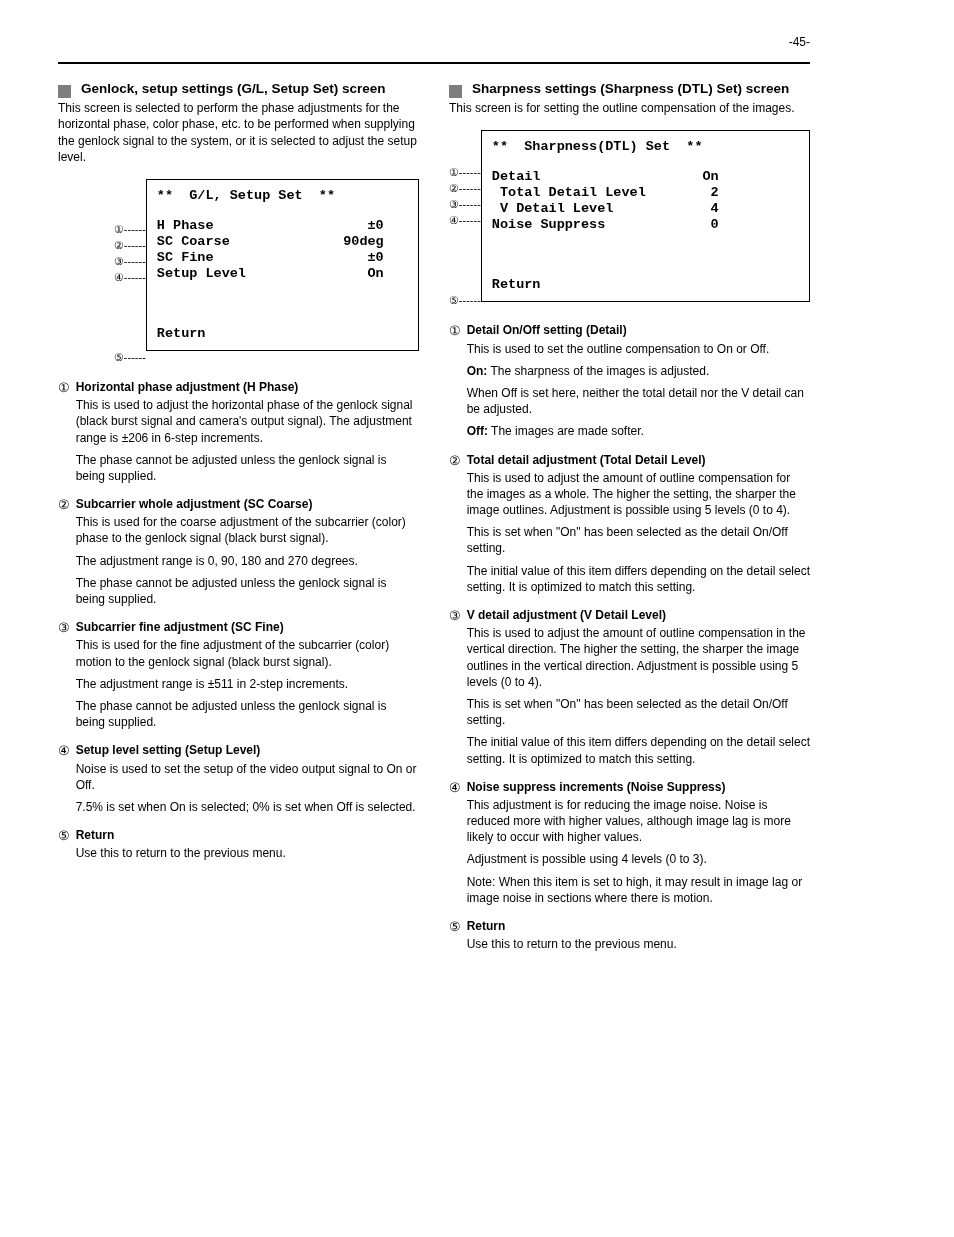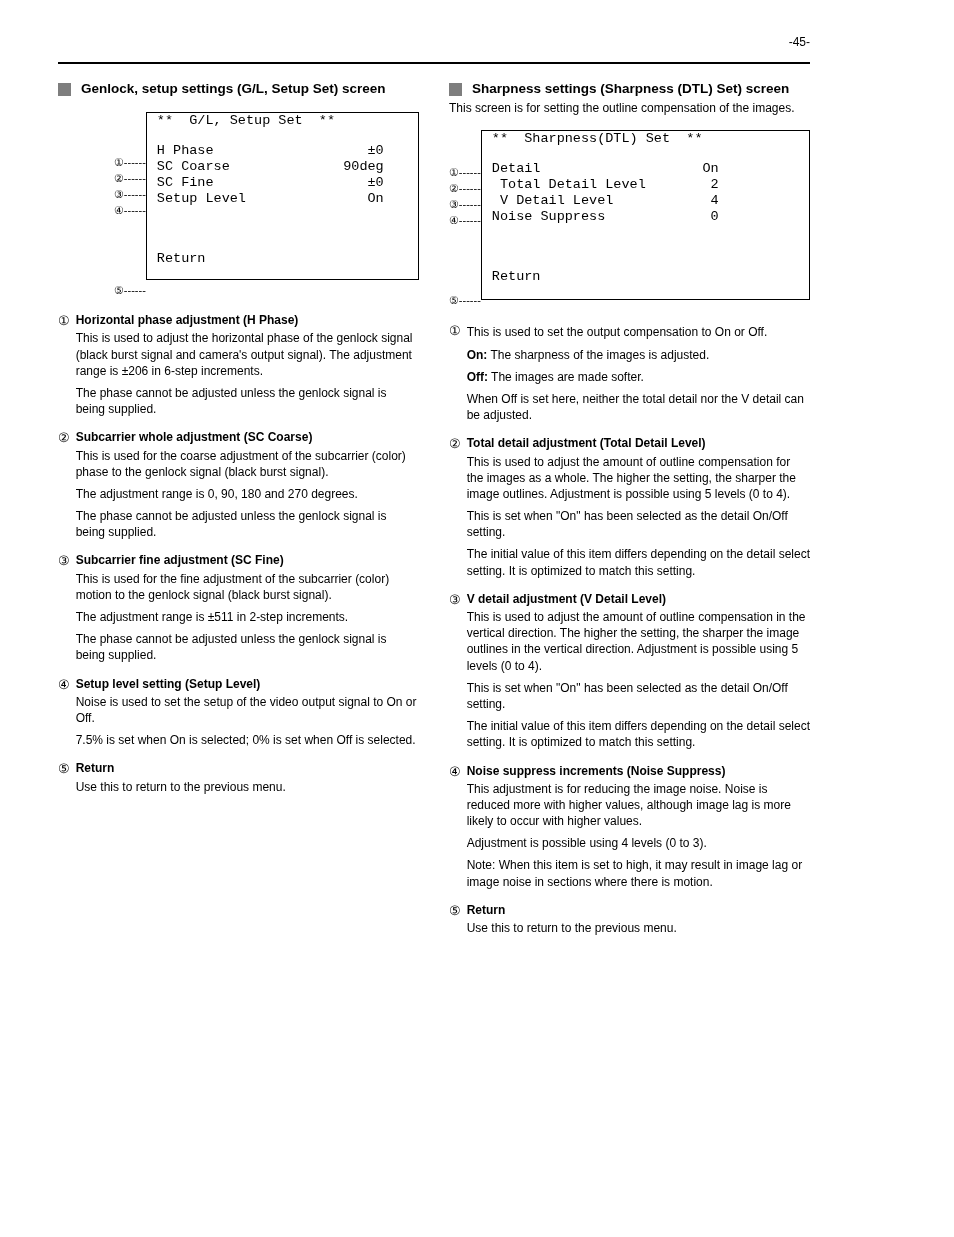--- a/index.html
+++ b/index.html
@@ -31,21 +31,21 @@
   .columns {
     display: flex;
     gap: 30px;
   }
   .col {
     flex: 1;
     min-width: 0;
   }
   .sec-head {
     display: flex;
-    align-items: center;
+    align-items: flex-end;
     gap: 10px;
     margin-bottom: 2px;
   }
   .square {
     width: 13px;
     height: 13px;
     background: #7e7e7e;
     flex: 0 0 auto;
     margin-top: 1px;
   }
@@ -65,23 +65,23 @@
     font-family: Arial, sans-serif;
     font-size: 11px;
     line-height: 16px;
     padding-top: 42px;
     text-align: left;
     white-space: pre;
     letter-spacing: 0;
   }
   .osd {
     border: 1px solid #000;
-    padding: 0 10px;
+    padding: 8px 10px;
     font-family: "Courier New", monospace;
-    font-weight: normal;
+    font-weight: bold;
     font-size: 13.5px;
     line-height: 16px;
     white-space: pre;
     flex: 1;
     min-height: 168px;
   }
   .osd .title-line { margin-bottom: 8px; }
   .osd .gap { height: 44px; }
   .item-list { }
   .item {
@@ -109,20 +109,21 @@
   <div class="page-number">-45-</div>
   <hr class="rule">
 
   <div class="columns">
 
     <div class="col">
       <div class="sec-head">
         <div class="square"></div>
         <div class="sec-title">Genlock, setup settings (G/L, Setup Set) screen</div>
       </div>
+      <div class="sec-desc">This screen is selected to perform the phase adjustments for the horizontal phase, color phase, etc. to be performed when supplying the genlock signal to the system, or it is selected to adjust the setup level.</div>
 
       <div class="osd-wrap" style="margin-left:56px;">
         <div class="markers" id="left-markers">①------
 ②------
 ③------
 ④------
 
 
 
 
@@ -202,25 +203,26 @@
 
 
 ⑤------</div>
         <div class="osd" id="right-osd" style="min-height:170px;"><div class="title-line">**  Sharpness(DTL) Set  **</div><div style="height:6px"></div><div>Detail&nbsp;&nbsp;&nbsp;&nbsp;&nbsp;&nbsp;&nbsp;&nbsp;&nbsp;&nbsp;&nbsp;&nbsp;&nbsp;&nbsp;&nbsp;&nbsp;&nbsp;&nbsp;&nbsp;&nbsp;On</div><div>&nbsp;Total&nbsp;Detail&nbsp;Level&nbsp;&nbsp;&nbsp;&nbsp;&nbsp;&nbsp;&nbsp;&nbsp;2</div><div>&nbsp;V&nbsp;Detail&nbsp;Level&nbsp;&nbsp;&nbsp;&nbsp;&nbsp;&nbsp;&nbsp;&nbsp;&nbsp;&nbsp;&nbsp;&nbsp;4</div><div>Noise&nbsp;Suppress&nbsp;&nbsp;&nbsp;&nbsp;&nbsp;&nbsp;&nbsp;&nbsp;&nbsp;&nbsp;&nbsp;&nbsp;&nbsp;0</div><div class="gap"></div><div>Return</div></div>
       </div>
 
       <div class="item-list" id="right-items">
           <div class="item">
             <div class="circ-num">①</div>
             <div class="item-body">
-              <div class="item-text">
-                <p>This is used to set the output compensation to On or Off.</p>
+              <div class="item-title">Detail On/Off setting (Detail)</div>
+              <div class="item-text">
+                <p>This is used to set the outline compensation to On or Off.</p>
                 <p><b>On:</b> The sharpness of the images is adjusted.</p>
+                <p>When Off is set here, neither the total detail nor the V detail can be adjusted.</p>
                 <p><b>Off:</b> The images are made softer.</p>
-                <p>When Off is set here, neither the total detail nor the V detail can be adjusted.</p>
               </div>
             </div>
           </div>
           <div class="item">
             <div class="circ-num">②</div>
             <div class="item-body">
               <div class="item-title">Total detail adjustment (Total Detail Level)</div>
               <div class="item-text">
                 <p>This is used to adjust the amount of outline compensation for the images as a whole. The higher the setting, the sharper the image outlines. Adjustment is possible using 5 levels (0 to 4).</p>
                 <p>This is set when "On" has been selected as the detail On/Off setting.</p>

